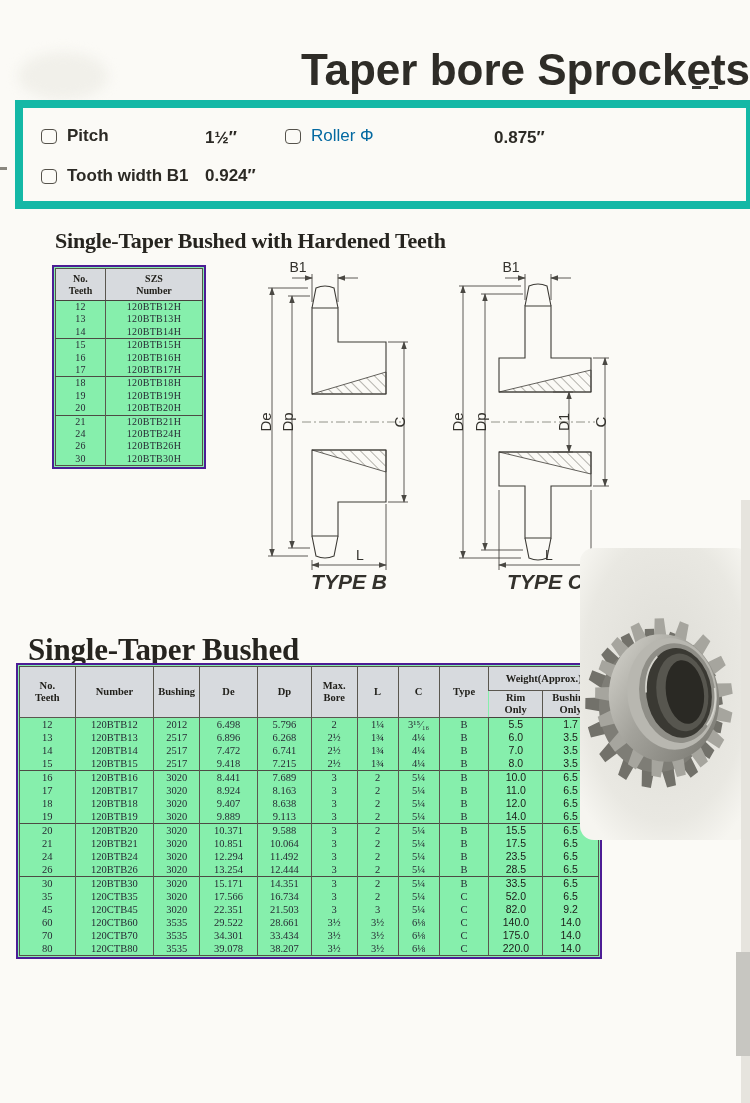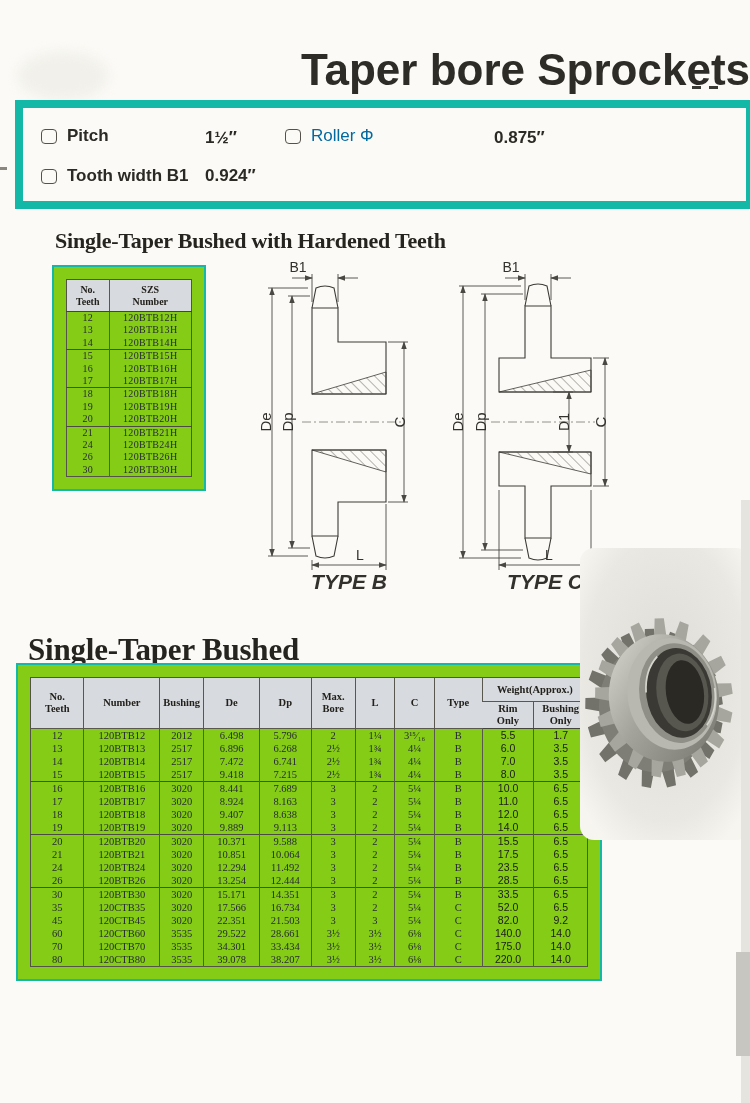--- a/index.html
+++ b/index.html
@@ -18,21 +18,21 @@
   .spec-label{font-size:17px;font-weight:bold;color:#2c2a25;}
   .spec-label.light{font-weight:normal;color:#0369a1;}
   .spec-value{position:absolute;font-size:17px;font-weight:bold;color:#2c2a25;}
 
   
   .sec-heading{font-family:"Liberation Serif",serif;font-weight:bold;color:#26241f;white-space:nowrap;}
   #heading-hardened{left:55px;top:228px;font-size:22px;letter-spacing:-0.2px;}
   #heading-bushed{left:28px;top:632px;font-size:31px;letter-spacing:-0.2px;}
 
   
-  .tbl-wrap{border:2px solid #14b8a6;padding:12px;background:#84cc16;box-sizing:border-box;}
+  .tbl-wrap{border:2px solid #4c1d95;padding:1px;background:#86efac;box-sizing:border-box;}
   table{border-collapse:collapse;width:100%;table-layout:fixed;border:1px solid #55524b;}
   th,td{border-left:1px solid #5a574f;text-align:center;overflow:hidden;}
   th:first-child,td:first-child{border-left:none;}
   thead th{background:#d7dade;font-family:"Liberation Serif",serif;font-weight:bold;
     color:#22211c;white-space:pre-line;line-height:1.12;border-bottom:1px solid #5a574f;}
   thead tr:last-child th{border-bottom:1.5px solid #45433d;}
   tbody td{font-family:"Liberation Serif",serif;color:#272b34;}
   tbody tr.sep td{border-top:1.1px solid #4c4a44;}
 
   #szs-table-wrap{left:52px;top:265px;width:154px;}

